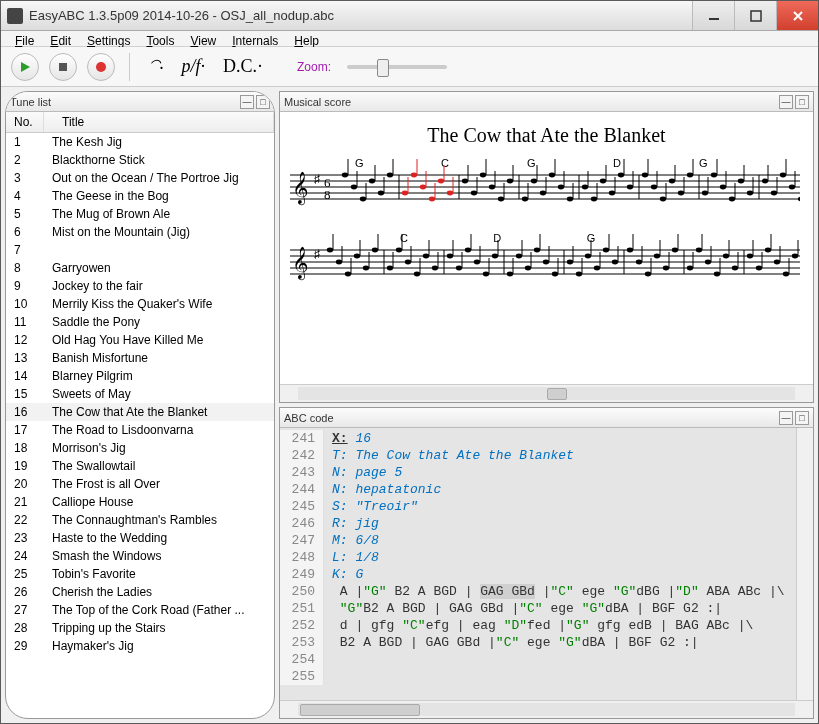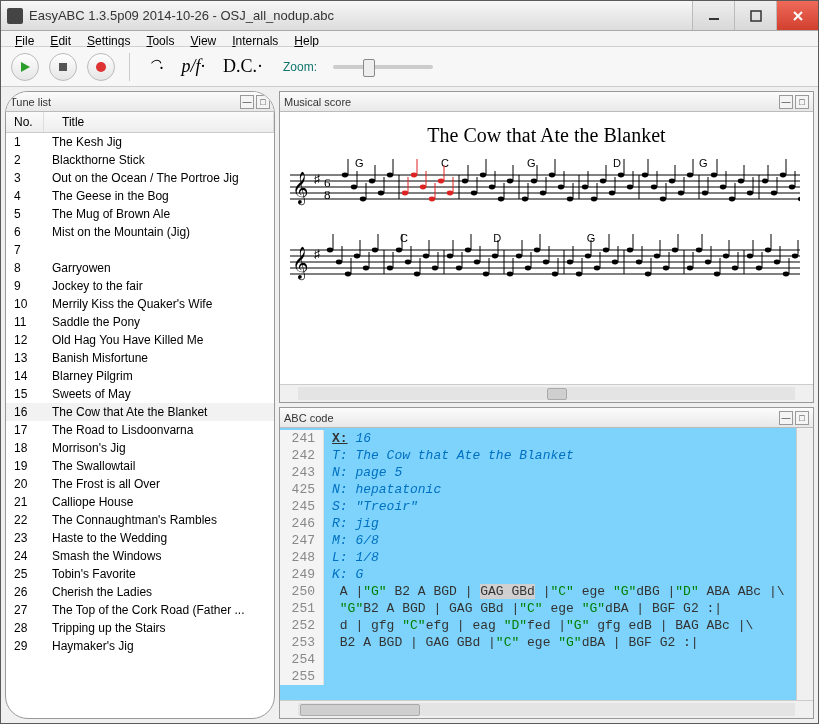--- a/index.html
+++ b/index.html
@@ -10,21 +10,21 @@
   .titlebar .title { flex:1; color:#333; font-size:13px;}
   .winbtns { display:flex; height:100%; }
   .winbtn { width:42px; display:flex; align-items:center; justify-content:center; border-left:1px solid #bbb; background:linear-gradient(#eee,#d8d8d8);}
   .winbtn.close { background:linear-gradient(#ef6a5a,#d13f2e); }
   .winbtn svg { display:block; }
   .menubar { height:16px; background:#f4f4f4; display:flex; align-items:stretch; padding:0 6px; border-bottom:1px solid #d0d0d0;}
   .menuitem { padding:3px 8px; cursor:default;}
   .toolbar { height:40px; background:#f7f7f7; border-bottom:1px solid #ccc; display:flex; align-items:center; padding:0 10px; gap:10px;}
   .tbtn { width:28px; height:28px; border:1px solid #bbb; border-radius:14px; display:flex; align-items:center; justify-content:center; background:linear-gradient(#fefefe,#e6e6e6);}
   .sep { width:1px; height:28px; background:#ccc; margin:0 4px;}
-  .toolbar .label { margin-left:6px; color:#0f766e;}
+  .toolbar .label { margin-left:20px; color:#a21caf;}
   .slider { width:100px; height:4px; background:#ccc; border-radius:2px; position:relative; margin-left:6px;}
   .slider .thumb { position:absolute; top:-6px; left:30px; width:12px; height:18px; background:#eee; border:1px solid #888; border-radius:2px;}
   .notation { font-family: Georgia, 'Times New Roman', serif; font-style:italic; font-size:18px; padding:0 4px;}
   .content { flex:1; display:flex; padding:4px; gap:4px; overflow:hidden;}
   .panel { border:1px solid #999; background:#fff; display:flex; flex-direction:column; overflow:hidden;}
   .panel-header { height:20px; background:linear-gradient(#fcfcfc,#e8e8e8); border-bottom:1px solid #bbb; display:flex; align-items:center; padding:0 4px; font-size:11px; color:#333;}
   .panel-header .spacer { flex:1;}
   .panel-header .pbtn { width:14px; height:14px; border:1px solid #999; margin-left:2px; display:flex; align-items:center; justify-content:center; font-size:9px; background:#f4f4f4;}
   .left { width:270px;border-radius:23px;}
   .right { flex:1; display:flex; flex-direction:column; gap:4px; overflow:hidden;}
@@ -37,21 +37,21 @@
   .row .c { padding:1px 8px; font-size:12px; white-space:nowrap; overflow:hidden; text-overflow:ellipsis;}
   .row .c.no { width:38px;}
   .row .c.ti { flex:1;}
   .row.selected { background:#f2f2f2; }
   .score-body { flex:1; overflow:auto; }
   .score-title { text-align:center; font-family: Georgia, serif; font-size:20px; padding:12px 0 6px;}
   .staff-wrap { padding:0 10px 8px 10px;}
   .hscroll { height:18px; border-top:1px solid #ccc; background:#f0f0f0; position:relative;}
   .hscroll .track { position:absolute; left:18px; right:18px; top:2px; bottom:2px; background:#e4e4e4;}
   .hscroll .thumb { position:absolute; left:20px; top:3px; height:12px; width:120px; background:#cfcfcf; border:1px solid #aaa; border-radius:2px;}
-  .code-body { flex:1; overflow:auto; background:#7dd3fc; font-family: Consolas, 'Courier New', monospace; font-size:13px; padding:2px 0;}
+  .code-body { flex:1; overflow:auto; background:#e5e5e5; font-family: Consolas, 'Courier New', monospace; font-size:13px; padding:2px 0;}
   .codeline { display:flex; white-space:pre; line-height:17px;}
   .gutter { width:44px; text-align:right; padding-right:8px; color:#888; background:#f4f4f4; border-right:1px solid #e0e0e0; user-select:none;}
   .code { padding-left:8px; color:#333;}
   .kw { font-weight:bold; text-decoration:underline;}
   .str { color:#0070c0; font-style:italic;}
   .chord { color:#008000;}
   .hl { background:#d0d0d0;}
   .vscroll-stub { width:17px; background:#f0f0f0; border-left:1px solid #ccc;}
   .with-vscroll { display:flex; flex:1; overflow:hidden;}
   ::-webkit-scrollbar { width:17px; height:17px;}
@@ -523,21 +523,21 @@
           <span>ABC code</span>
           <span class="spacer"></span>
           <span class="pbtn">—</span>
           <span class="pbtn">□</span>
         </div>
         <div class="with-vscroll">
           <div class="code-body" id="codebody">
               <div class="codeline"><div class="gutter">241</div><div class="code"><span class="kw">X:</span><span class="str"> 16</span></div></div>
               <div class="codeline"><div class="gutter">242</div><div class="code"><span class="str">T: The Cow that Ate the Blanket</span></div></div>
               <div class="codeline"><div class="gutter">243</div><div class="code"><span class="str">N: page 5</span></div></div>
-              <div class="codeline"><div class="gutter">425</div><div class="code"><span class="str">N: hepatatonic</span></div></div>
+              <div class="codeline"><div class="gutter">244</div><div class="code"><span class="str">N: hepatatonic</span></div></div>
               <div class="codeline"><div class="gutter">245</div><div class="code"><span class="str">S: "Treoir"</span></div></div>
               <div class="codeline"><div class="gutter">246</div><div class="code"><span class="str">R: jig</span></div></div>
               <div class="codeline"><div class="gutter">247</div><div class="code"><span class="str">M: 6/8</span></div></div>
               <div class="codeline"><div class="gutter">248</div><div class="code"><span class="str">L: 1/8</span></div></div>
               <div class="codeline"><div class="gutter">249</div><div class="code"><span class="str">K: G</span></div></div>
               <div class="codeline"><div class="gutter">250</div><div class="code"> A |<span class="chord">"G"</span> B2 A BGD | <span class="hl">GAG GBd</span> |<span class="chord">"C"</span> ege <span class="chord">"G"</span>dBG |<span class="chord">"D"</span> ABA ABc |\</div></div>
               <div class="codeline"><div class="gutter">251</div><div class="code"> <span class="chord">"G"</span>B2 A BGD | GAG GBd |<span class="chord">"C"</span> ege <span class="chord">"G"</span>dBA | BGF G2 :|</div></div>
               <div class="codeline"><div class="gutter">252</div><div class="code"> d | gfg <span class="chord">"C"</span>efg | eag <span class="chord">"D"</span>fed |<span class="chord">"G"</span> gfg edB | BAG ABc |\</div></div>
               <div class="codeline"><div class="gutter">253</div><div class="code"> B2 A BGD | GAG GBd |<span class="chord">"C"</span> ege <span class="chord">"G"</span>dBA | BGF G2 :|</div></div>
               <div class="codeline"><div class="gutter">254</div><div class="code">&nbsp;</div></div>

